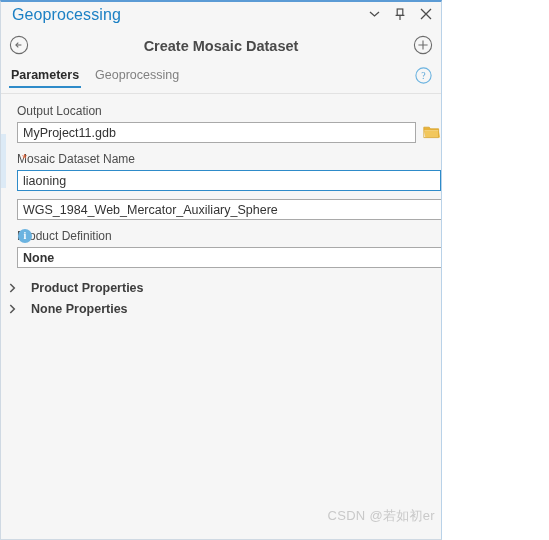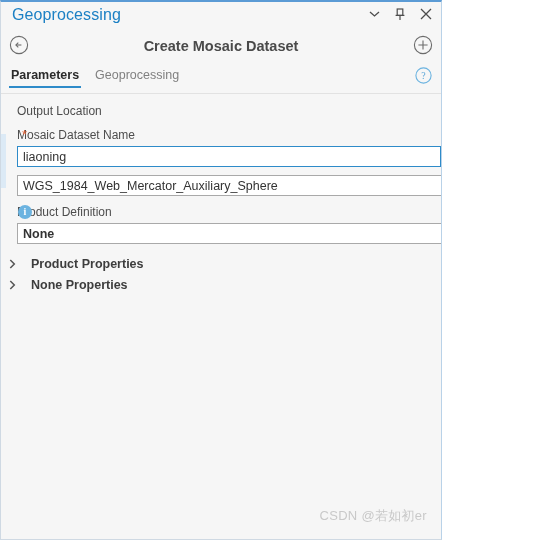--- a/index.html
+++ b/index.html
@@ -255,21 +255,21 @@
   }
   .expander-label {
     font-size: 12.5px;
     font-weight: bold;
     color: #3d3d3d;
   }
 
   
   .watermark {
     position: absolute;
-    right: 14px;
+    right: 6px;
     bottom: 14px;
     font-size: 13px;
     color: #c9c9c9;
     letter-spacing: 0.3px;
     user-select: none;
   }
 </style>
 </head>
 <body>
 
@@ -331,20 +331,30 @@
       </svg>
     </div>
   </div>
 
   <div class="form">
 
     <div class="active-accent" style="top:40px;height:54px;"></div>
 
     <div class="field">
       <div class="field-label">Output Location</div>
+      <div class="input-row">
+        <input class="textbox w-output" type="text" value="MyProject11.gdb" style="">
+        <div class="side-btn">
+          <svg width="18" height="15" viewBox="0 0 18 15" aria-hidden="true">
+            <path d="M0.8 2.2 H6.2 L7.6 3.8 H15.6 V5.2 H0.8 Z" fill="#e8b23a"></path>
+            <path d="M0.8 5.2 H15.6 L17.2 12.6 H2.4 Z" fill="#f2c75c"></path>
+            <path d="M0.8 2.2 H6.2 L7.6 3.8 H15.6 V12.6 H0.8 Z" fill="none" stroke="#d8a52f" stroke-width="0.8"></path>
+          </svg>
+        </div>
+      </div>
     </div>
 
     <div class="field">
       <div class="field-label">
         <span class="req-star">*</span>
         <span>Mosaic Dataset Name</span>
       </div>
       <div class="input-row">
         <input class="textbox w-name focused" type="text" value="liaoning" style="">
       </div>

